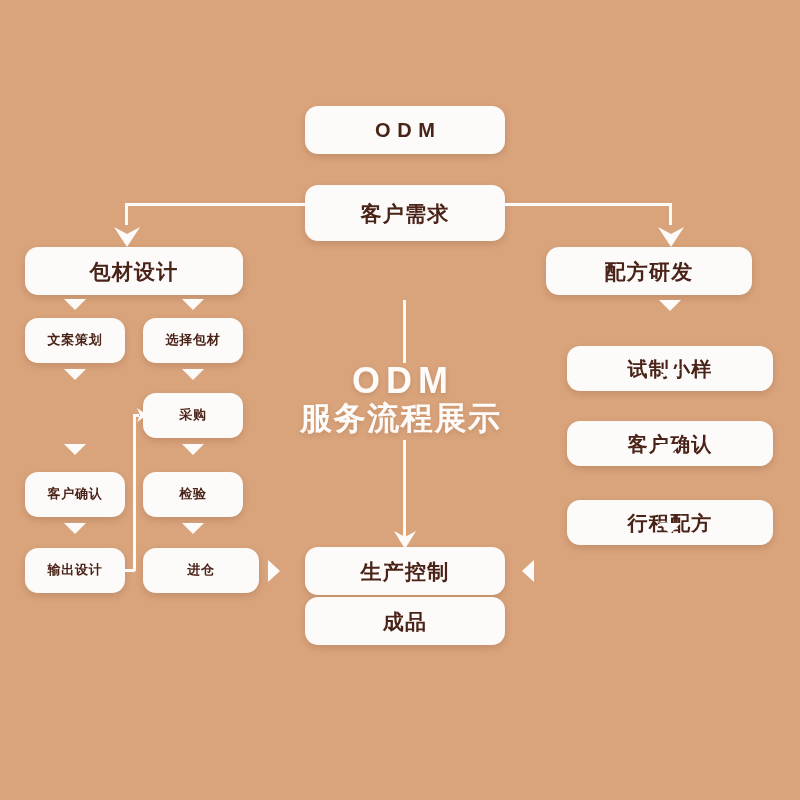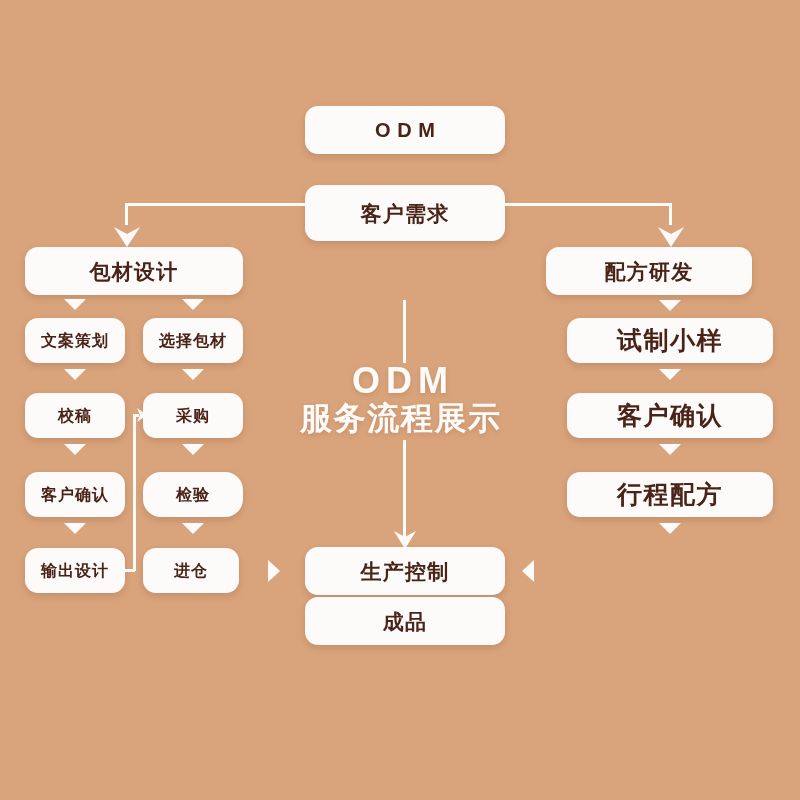--- a/index.html
+++ b/index.html
@@ -19,22 +19,22 @@
     box-shadow:0 3px 7px rgba(120,70,40,.22);
     color:#4a2318;
     font-weight:bold;
     display:flex;align-items:center;justify-content:center;
     letter-spacing:.06em;
     box-sizing:border-box;
     text-align:center;
     line-height:1;
   }
   .b-lg{font-size:21px;}
-  .b-md{font-size:25px;}
-  .b-sm{font-size:16px;}
+  .b-md{font-size:20px;margin-top:28px;}
+  .b-sm{font-size:13px;font-family:Liberation Mono, monospace;}
   .b-odm{font-size:20px;letter-spacing:.33em;text-indent:.33em;}
 
   
   .ln{position:absolute;background:#fdfbf9;}
   .vl{width:3px;}
   .hl{height:3px;}
 
   
   .tri-d{
     position:absolute;width:0;height:0;
@@ -103,38 +103,37 @@
   </div>
 
   <div class="box b-lg" style="left:25px;top:247px;width:218px;height:48px;">包材设计</div>
 
   <div class="tri-d" style="left:64px;top:299px;"></div>
   <div class="tri-d" style="left:182px;top:299px;"></div>
 
   <div class="box b-sm" style="left:25px;top:318px;width:100px;height:45px;">文案策划</div>
   <div class="tri-d" style="left:64px;top:369px;"></div>
 
-  <div class="box b-sm" style="left:25px;top:393px;width:100px;height:45px;">校稿</div>
   <div class="tri-d" style="left:64px;top:444px;"></div>
 
   <div class="box b-sm" style="left:25px;top:472px;width:100px;height:45px;">客户确认</div>
   <div class="tri-d" style="left:64px;top:523px;"></div>
 
   <div class="box b-sm" style="left:25px;top:548px;width:100px;height:45px;">输出设计</div>
 
   <div class="box b-sm" style="left:143px;top:318px;width:100px;height:45px;">选择包材</div>
   <div class="tri-d" style="left:182px;top:369px;"></div>
 
   <div class="box b-sm" style="left:143px;top:393px;width:100px;height:45px;">采购</div>
   <div class="tri-d" style="left:182px;top:444px;"></div>
 
-  <div class="box b-sm" style="left:143px;top:472px;width:100px;height:45px;border-radius:18px;">检验</div>
+  <div class="box b-sm" style="left:143px;top:472px;width:100px;height:45px;">检验</div>
   <div class="tri-d" style="left:182px;top:523px;"></div>
 
-  <div class="box b-sm" style="left:143px;top:548px;width:96px;height:45px;">进仓</div>
+  <div class="box b-sm" style="left:143px;top:548px;width:116px;height:45px;">进仓</div>
 
   <div class="ln hl" style="left:125px;top:569px;width:10px;"></div>
   <div class="ln vl" style="left:133px;top:414px;height:157px;"></div>
   <div class="ln hl" style="left:133px;top:414px;width:6px;"></div>
   <div class="ah" style="left:136px;top:407px;">
     <svg width="12" height="16" viewBox="0 0 12 16">
         <path d="M11 8 L1 1 L4 8 L1 15 Z" fill="#fdfbf9"></path>
       </svg>
   </div>
 

